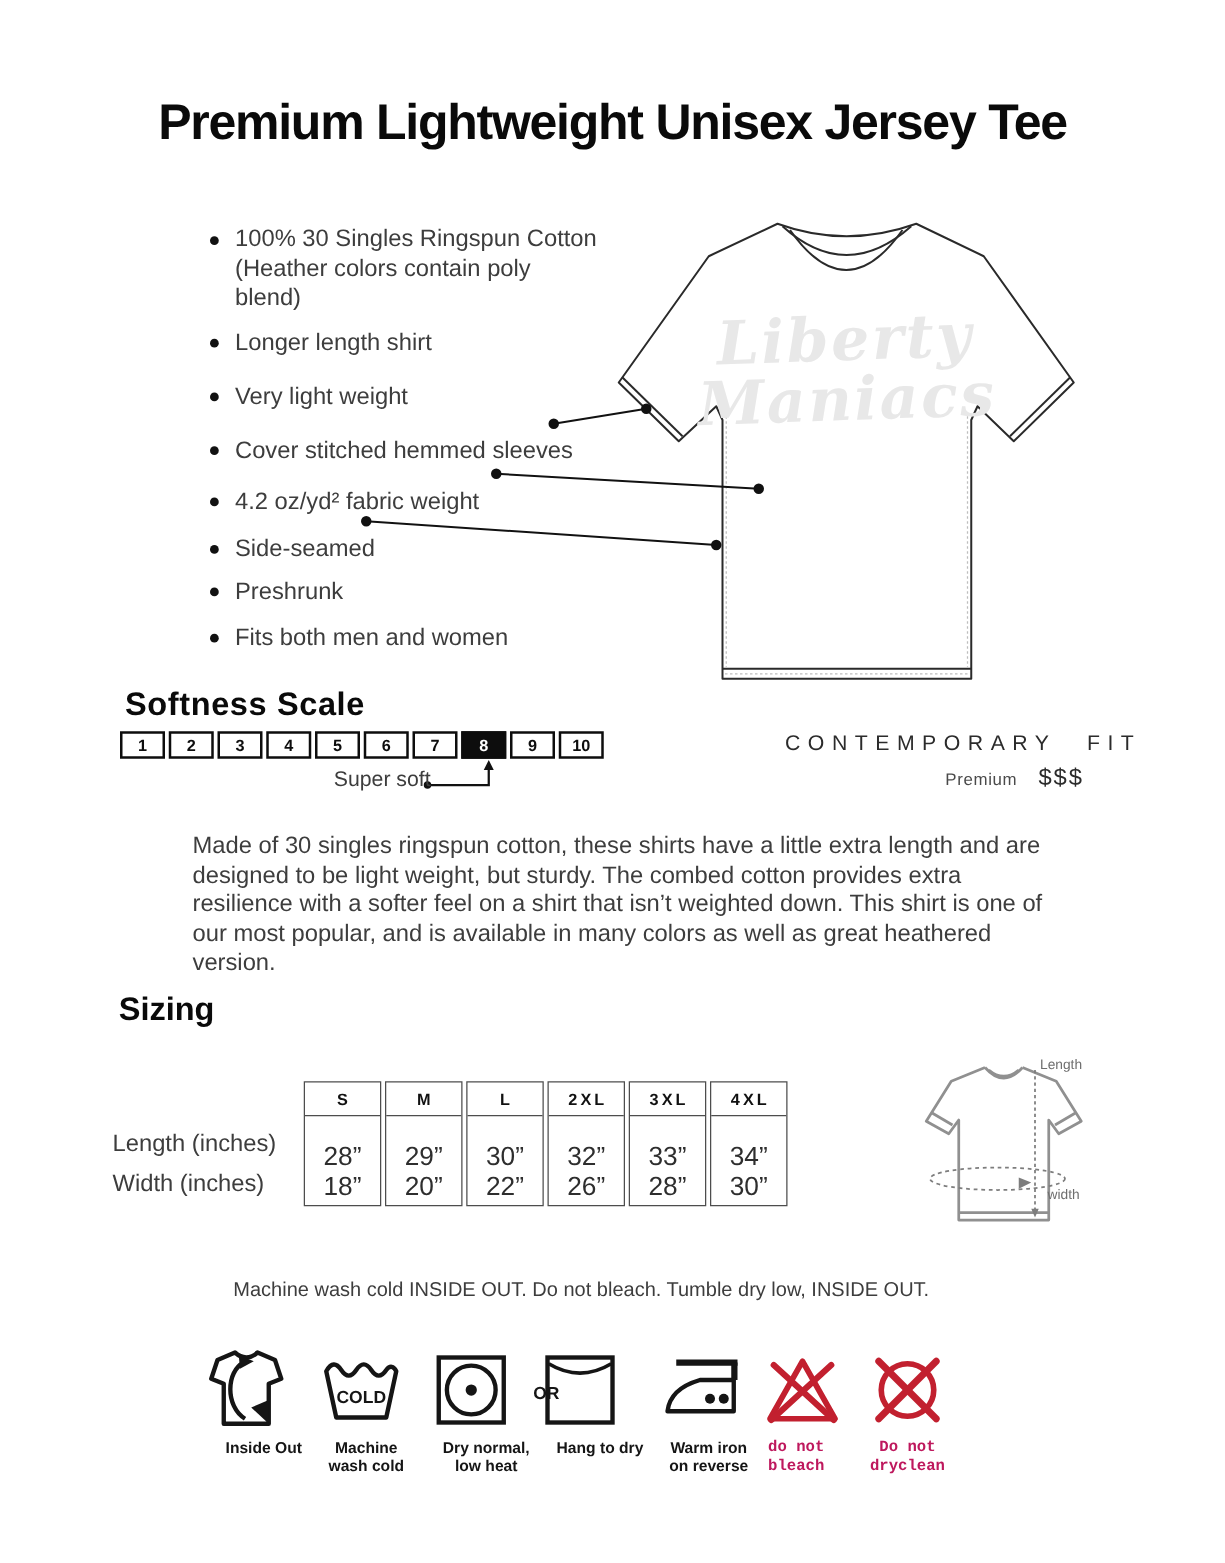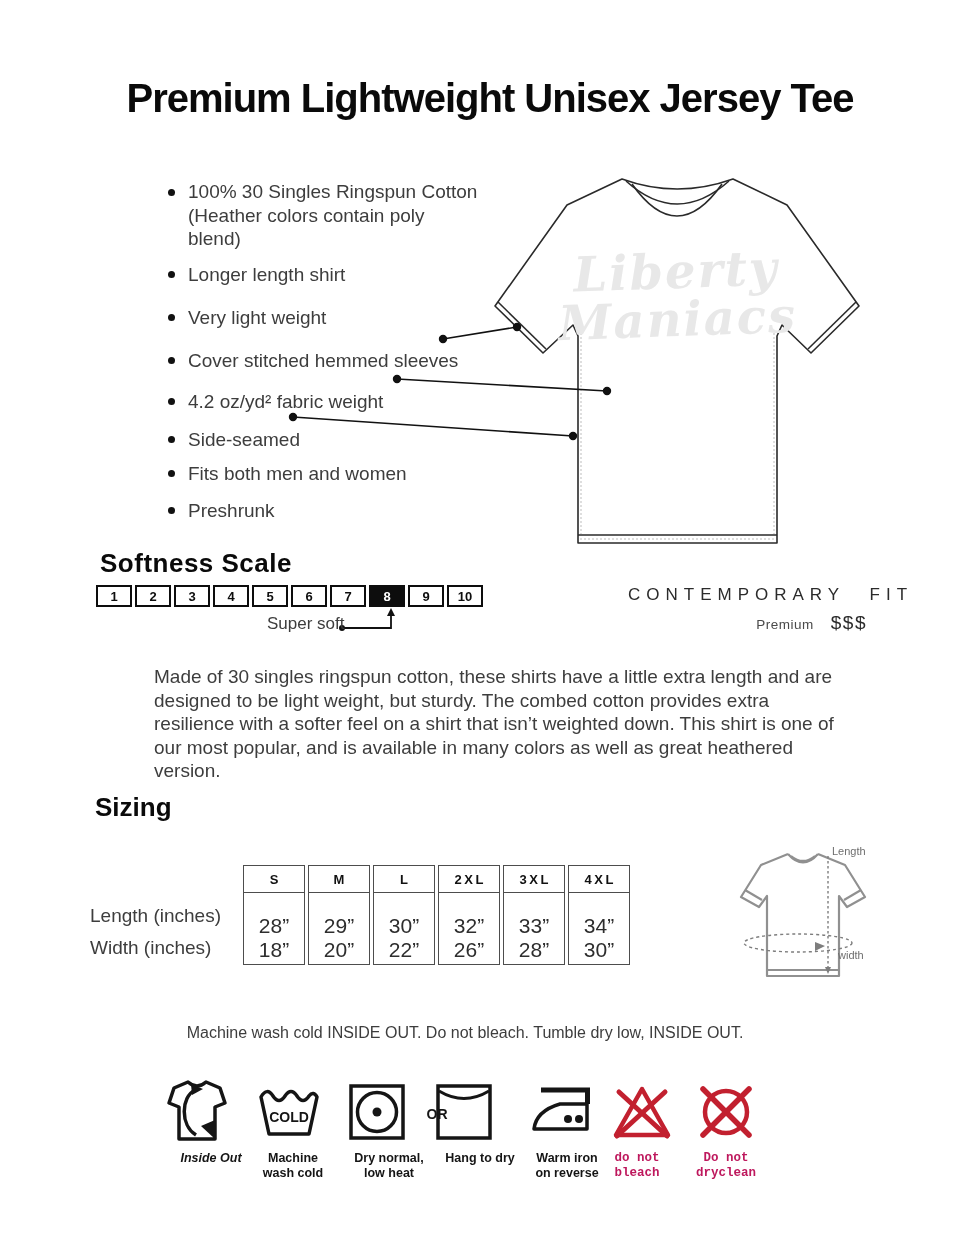--- a/index.html
+++ b/index.html
@@ -96,21 +96,21 @@
   .care-block {
     position:absolute; top:1076px; width:96px;
     display:flex; flex-direction:column; align-items:flex-start;
   }
   .care-iconbox { height:72px; display:flex; align-items:center; justify-content:center; }
   .care-label {
     margin-top:3px; text-align:center;
     font-size:12.5px; font-weight:700; line-height:1.18; color:#151515;
   }
   .care-label.red { color:#be185d;font-family:Liberation Mono, monospace; }
-  .cb1 { left:165px; } .cb1 .care-label { width:92px;font-style:italic; }
+  .cb1 { left:165px; } .cb1 .care-label { width:92px; }
   .cb2 { left:258px; } .cb2 .care-label { width:70px; }
   .cb3 { left:347px; } .cb3 .care-label { width:84px; }
   .cb4 { left:434px; } .cb4 .care-label { width:92px; }
   .cb5 { left:529px; } .cb5 .care-label { width:76px; }
   .cb6 { left:611px; } .cb6 .care-label { width:52px; }
   .cb7 { left:695px; } .cb7 .care-label { width:62px; }
   .or-label {
     position:absolute; left:420px; top:1106px; width:34px; text-align:center;
     font-size:14px; font-weight:700; color:#151515;
   }
@@ -122,22 +122,22 @@
 
   <h1 class="title">Premium Lightweight Unisex Jersey Tee</h1>
 
   <ul class="features">
     <li>100% 30 Singles Ringspun Cotton (Heather colors contain poly blend)</li>
     <li>Longer length shirt</li>
     <li>Very light weight</li>
     <li>Cover stitched hemmed sleeves</li>
     <li>4.2 oz/yd² fabric weight</li>
     <li>Side-seamed</li>
+    <li>Preshrunk</li>
     <li>Fits both men and women</li>
-    <li>Preshrunk</li>
   </ul>
 
   <svg class="overlay" viewBox="0 0 980 1250">
     <g stroke="#2a2a2a" stroke-width="1.6" fill="#fff" stroke-linejoin="round">
 
       <path d="M622,179 L567,205 L495,306 L543,353 L573,325 L578,336 L578,543 L777,543 L777,336 L782,325 L811,353 L859,306 L787,205 L733,179 Q677,199 622,179 Z"></path>
 
       <path fill="none" d="M626,181 Q677,227 729,181"></path>
       <path fill="none" d="M632,184 Q677,248 722,184"></path>
 

